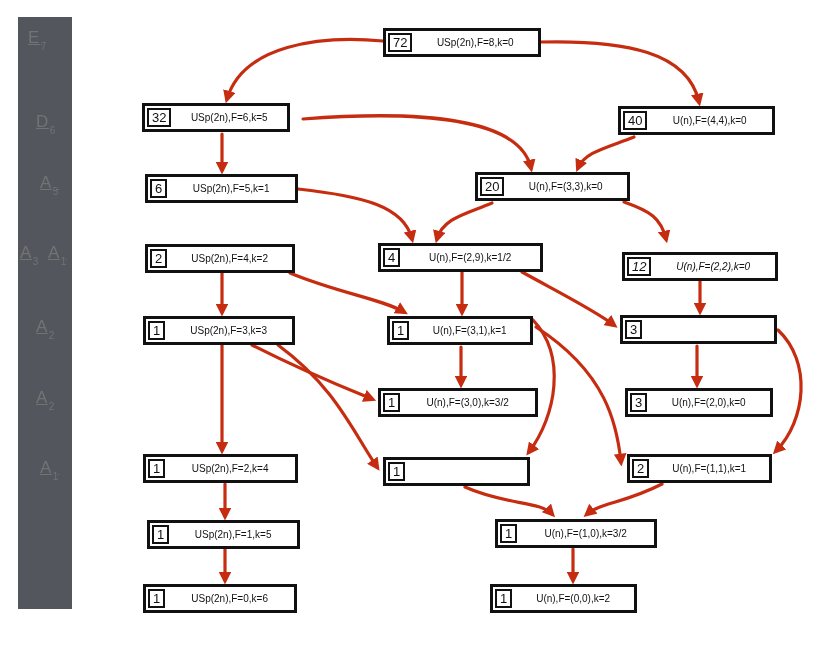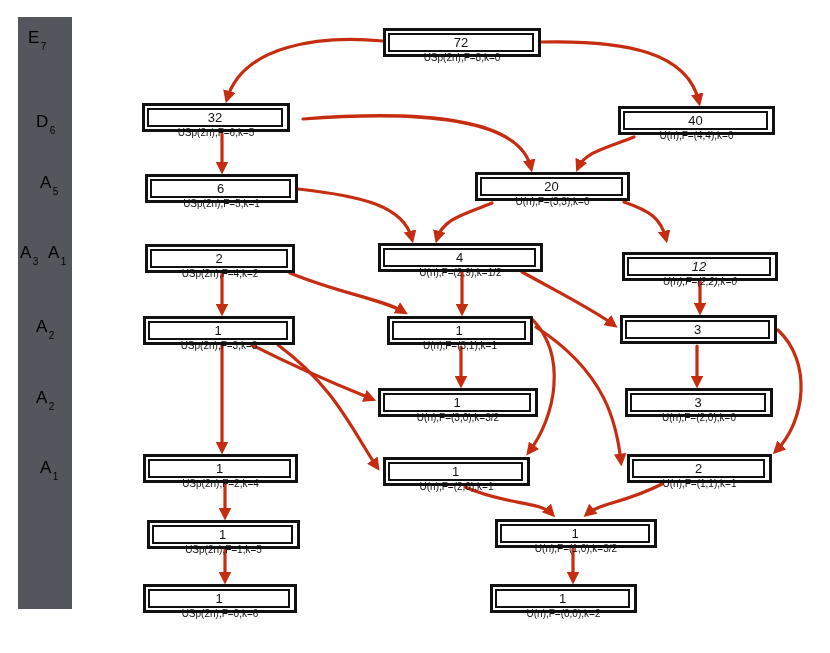--- a/index.html
+++ b/index.html
@@ -13,29 +13,30 @@
   .stage{
     position:relative;width:830px;height:653px;overflow:hidden;
     font-family:"Liberation Sans",sans-serif;background:var(--page-bg);
   }
   
   .sidebar{
     position:absolute;left:18px;top:17px;width:54px;height:592px;
     background:var(--sidebar-bg);
   }
   .side-label{
-    position:absolute;color:#000000;font-size:17px;letter-spacing:.5px;
+    position:absolute;color:#737373;font-size:17px;letter-spacing:.5px;
     white-space:nowrap;
+    text-decoration:underline;
   }
   .side-label sub{font-size:10px;position:relative;top:3px;left:1px;}
   
   .node{
     position:absolute;height:29px;box-sizing:border-box;
     background:var(--node-bg);border:3px solid var(--node-border);
-    display:flex;align-items:stretch;padding:2px;flex-direction:column;
+    display:flex;align-items:stretch;padding:2px;
   }
   .count{
     box-sizing:border-box;border:2px solid var(--node-border);
     min-width:15px;padding:0 3px;margin-right:2px;
     display:flex;align-items:center;justify-content:center;
     font-size:13px;color:#111;
   }
   .nlabel{
     flex:1;display:flex;align-items:center;justify-content:center;
     font-size:10px;color:#111;white-space:nowrap;padding:0 2px;
@@ -144,21 +145,20 @@
   <div class="node" style="left:625px;top:388px;width:148px;">
     <span class="count">3</span>
     <span class="nlabel">U(n),F=(2,0),k=0</span>
   </div>
   <div class="node" style="left:143px;top:454px;width:155px;">
     <span class="count">1</span>
     <span class="nlabel">USp(2n),F=2,k=4</span>
   </div>
   <div class="node" style="left:383px;top:457px;width:147px;">
     <span class="count">1</span>
-    <span class="nlabel">U(n),F=(2,0),k=1</span>
   </div>
   <div class="node" style="left:627px;top:454px;width:145px;">
     <span class="count">2</span>
     <span class="nlabel">U(n),F=(1,1),k=1</span>
   </div>
   <div class="node" style="left:147px;top:520px;width:153px;">
     <span class="count">1</span>
     <span class="nlabel">USp(2n),F=1,k=5</span>
   </div>
   <div class="node" style="left:495px;top:519px;width:162px;">

